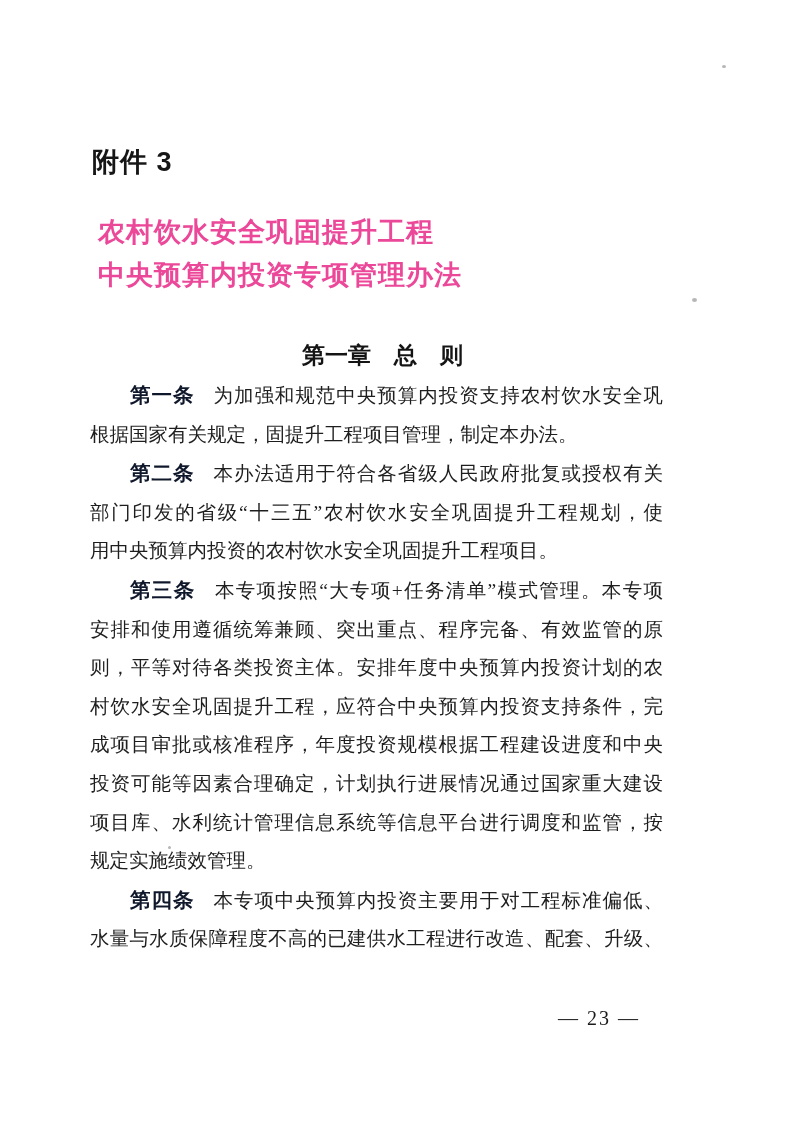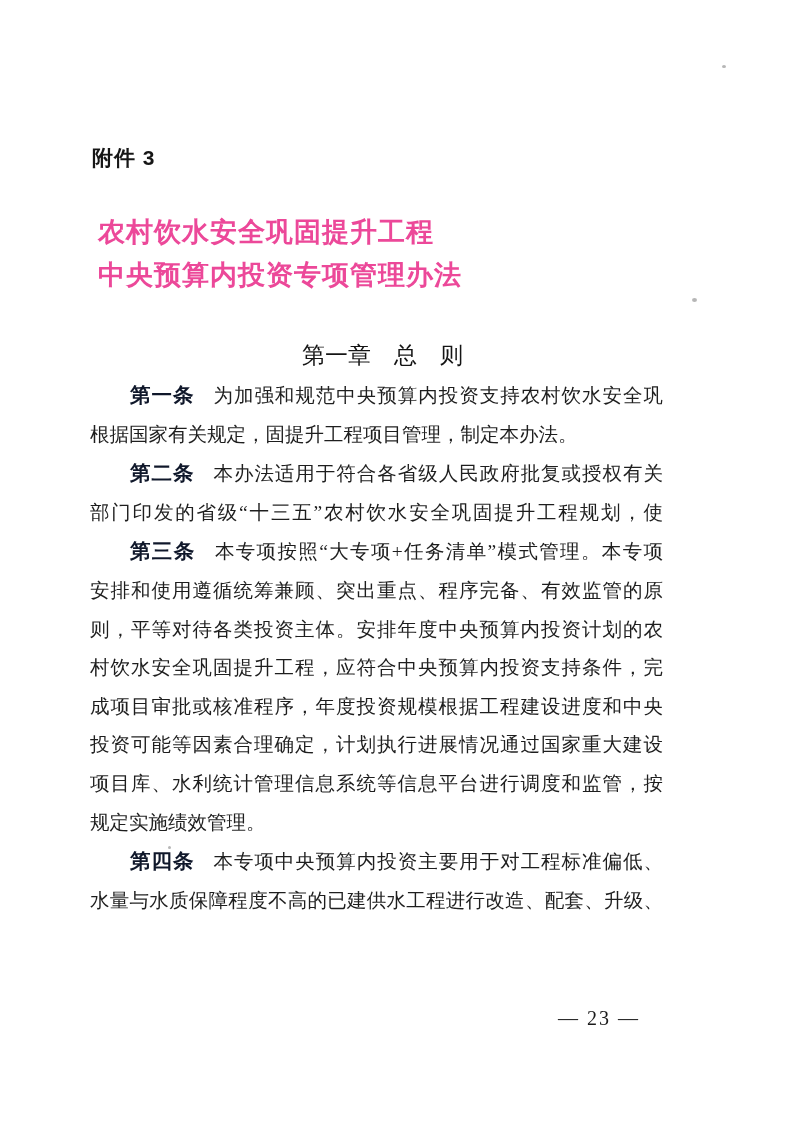--- a/index.html
+++ b/index.html
@@ -12,21 +12,21 @@
     color: #1c1c1c;
     font-family: "Liberation Serif", "DejaVu Serif", serif;
     overflow: hidden;
   }
   .attachment {
     position: absolute;
     left: 92px;
     top: 144px;
     font-family: "Liberation Sans", "DejaVu Sans", sans-serif;
     font-weight: 700;
-    font-size: 21px;
+    font-size: 27px;
     color: #161616;
     letter-spacing: 1px;
   }
   .doc-title {
     position: absolute;
     left: 98px;
     top: 211px;
     width: 575px;
     text-align: left;
     font-family: "Liberation Sans", "DejaVu Sans", sans-serif;
@@ -36,21 +36,21 @@
     color: #ec4899;
     letter-spacing: 1px;
   }
   .chapter {
     position: absolute;
     left: 90px;
     top: 341px;
     width: 585px;
     text-align: center;
     font-family: "Liberation Sans", "DejaVu Sans", sans-serif;
-    font-weight: 400;
+    font-weight: 700;
     font-size: 23px;
     line-height: 28px;
     color: #141414;
   }
   .body-text {
     position: absolute;
     left: 90px;
     top: 376px;
     width: 573px;
     font-size: 19.5px;
@@ -109,20 +109,21 @@
   <div class="body-text">
 
     <div>
       <div class="line fill first"><span class="article-label">第一条</span><span class="label-gap"></span><span>为加强和规范中央预算内投资支持农村饮水安全巩</span></div>
       <div class="line">根据国家有关规定，固提升工程项目管理，制定本办法。</div>
     </div>
 
     <div>
       <div class="line fill first"><span class="article-label">第二条</span><span class="label-gap"></span><span>本办法适用于符合各省级人民政府批复或授权有关</span></div>
       <div class="line fill">部门印发的省级“十三五”农村饮水安全巩固提升工程规划，使</div>
+      <div class="line">用中央预算内投资的农村饮水安全巩固提升工程项目。</div>
     </div>
 
     <div>
       <div class="line fill first"><span class="article-label">第三条</span><span class="label-gap"></span><span>本专项按照“大专项+任务清单”模式管理。本专项</span></div>
       <div class="line fill">安排和使用遵循统筹兼顾、突出重点、程序完备、有效监管的原</div>
       <div class="line fill">则，平等对待各类投资主体。安排年度中央预算内投资计划的农</div>
       <div class="line fill">村饮水安全巩固提升工程，应符合中央预算内投资支持条件，完</div>
       <div class="line fill">成项目审批或核准程序，年度投资规模根据工程建设进度和中央</div>
       <div class="line fill">投资可能等因素合理确定，计划执行进展情况通过国家重大建设</div>
       <div class="line fill">项目库、水利统计管理信息系统等信息平台进行调度和监管，按</div>

